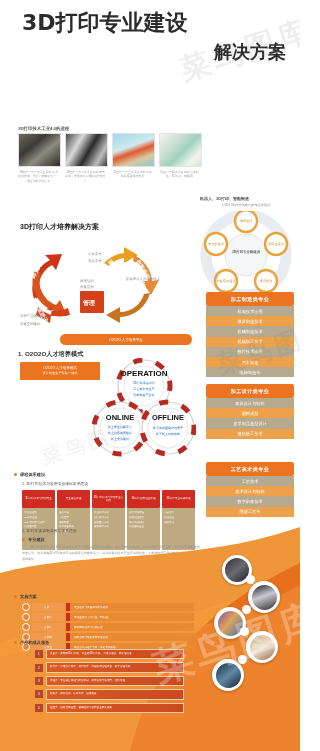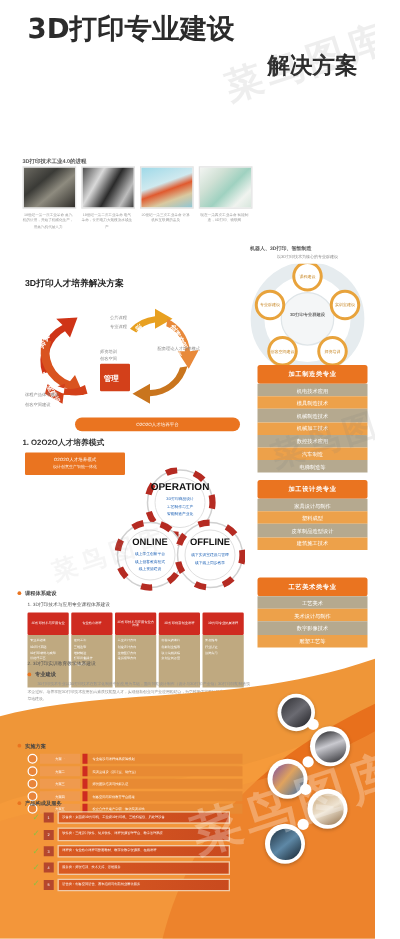--- a/index.html
+++ b/index.html
@@ -47,21 +47,21 @@
   .i2{background:linear-gradient(120deg,#4a4a4a 0%,#d9d9d9 30%,#2a2a2a 55%,#bdbdbd 80%,#3a3a3a 100%);}
   .i3{background:linear-gradient(160deg,#9ed9e8 0%,#cfe9ef 40%,#e05a2f 55%,#d9c9a0 75%,#8ec6d6 100%);}
   .i4{background:linear-gradient(135deg,#f3f5f2 0%,#cfe0d4 30%,#9fd1c0 55%,#f0f3ef 80%,#d6e6dc 100%);}
 
   .cyc{position:absolute;left:18px;top:222px;width:176px;height:112px;}
   .cyc-h{font-size:7px;font-weight:800;color:#222;margin:0 0 3px 2px;}
 
   .o2o-h{position:absolute;left:18px;top:350px;font-size:6.2px;font-weight:700;color:#333;}
   .o2o-tag{position:absolute;left:20px;top:362px;width:76px;background:#ea7420;color:#fff;
     font-size:3.6px;text-align:center;padding:3px 2px;line-height:1.7;border-radius:1px;}
-  .o2o{position:absolute;left:92px;top:374px;width:104px;height:100px;}
+  .o2o{position:absolute;left:92px;top:358px;width:104px;height:100px;}
 
   .barbtn{position:absolute;left:60px;top:334px;width:132px;height:11px;background:#ea7420;
     border-radius:6px;color:#fff;font-size:3.6px;display:flex;align-items:center;
     justify-content:center;}
 
   .blk{position:absolute;left:14px;}
   .bullet{font-size:4.2px;color:#444;font-weight:700;display:flex;align-items:center;gap:3px;}
   .bullet::before{content:"";width:3px;height:3px;background:#ea7420;border-radius:50%;
     display:inline-block;}
   .sub{font-size:3.8px;color:#555;margin:4px 0 4px 8px;}

